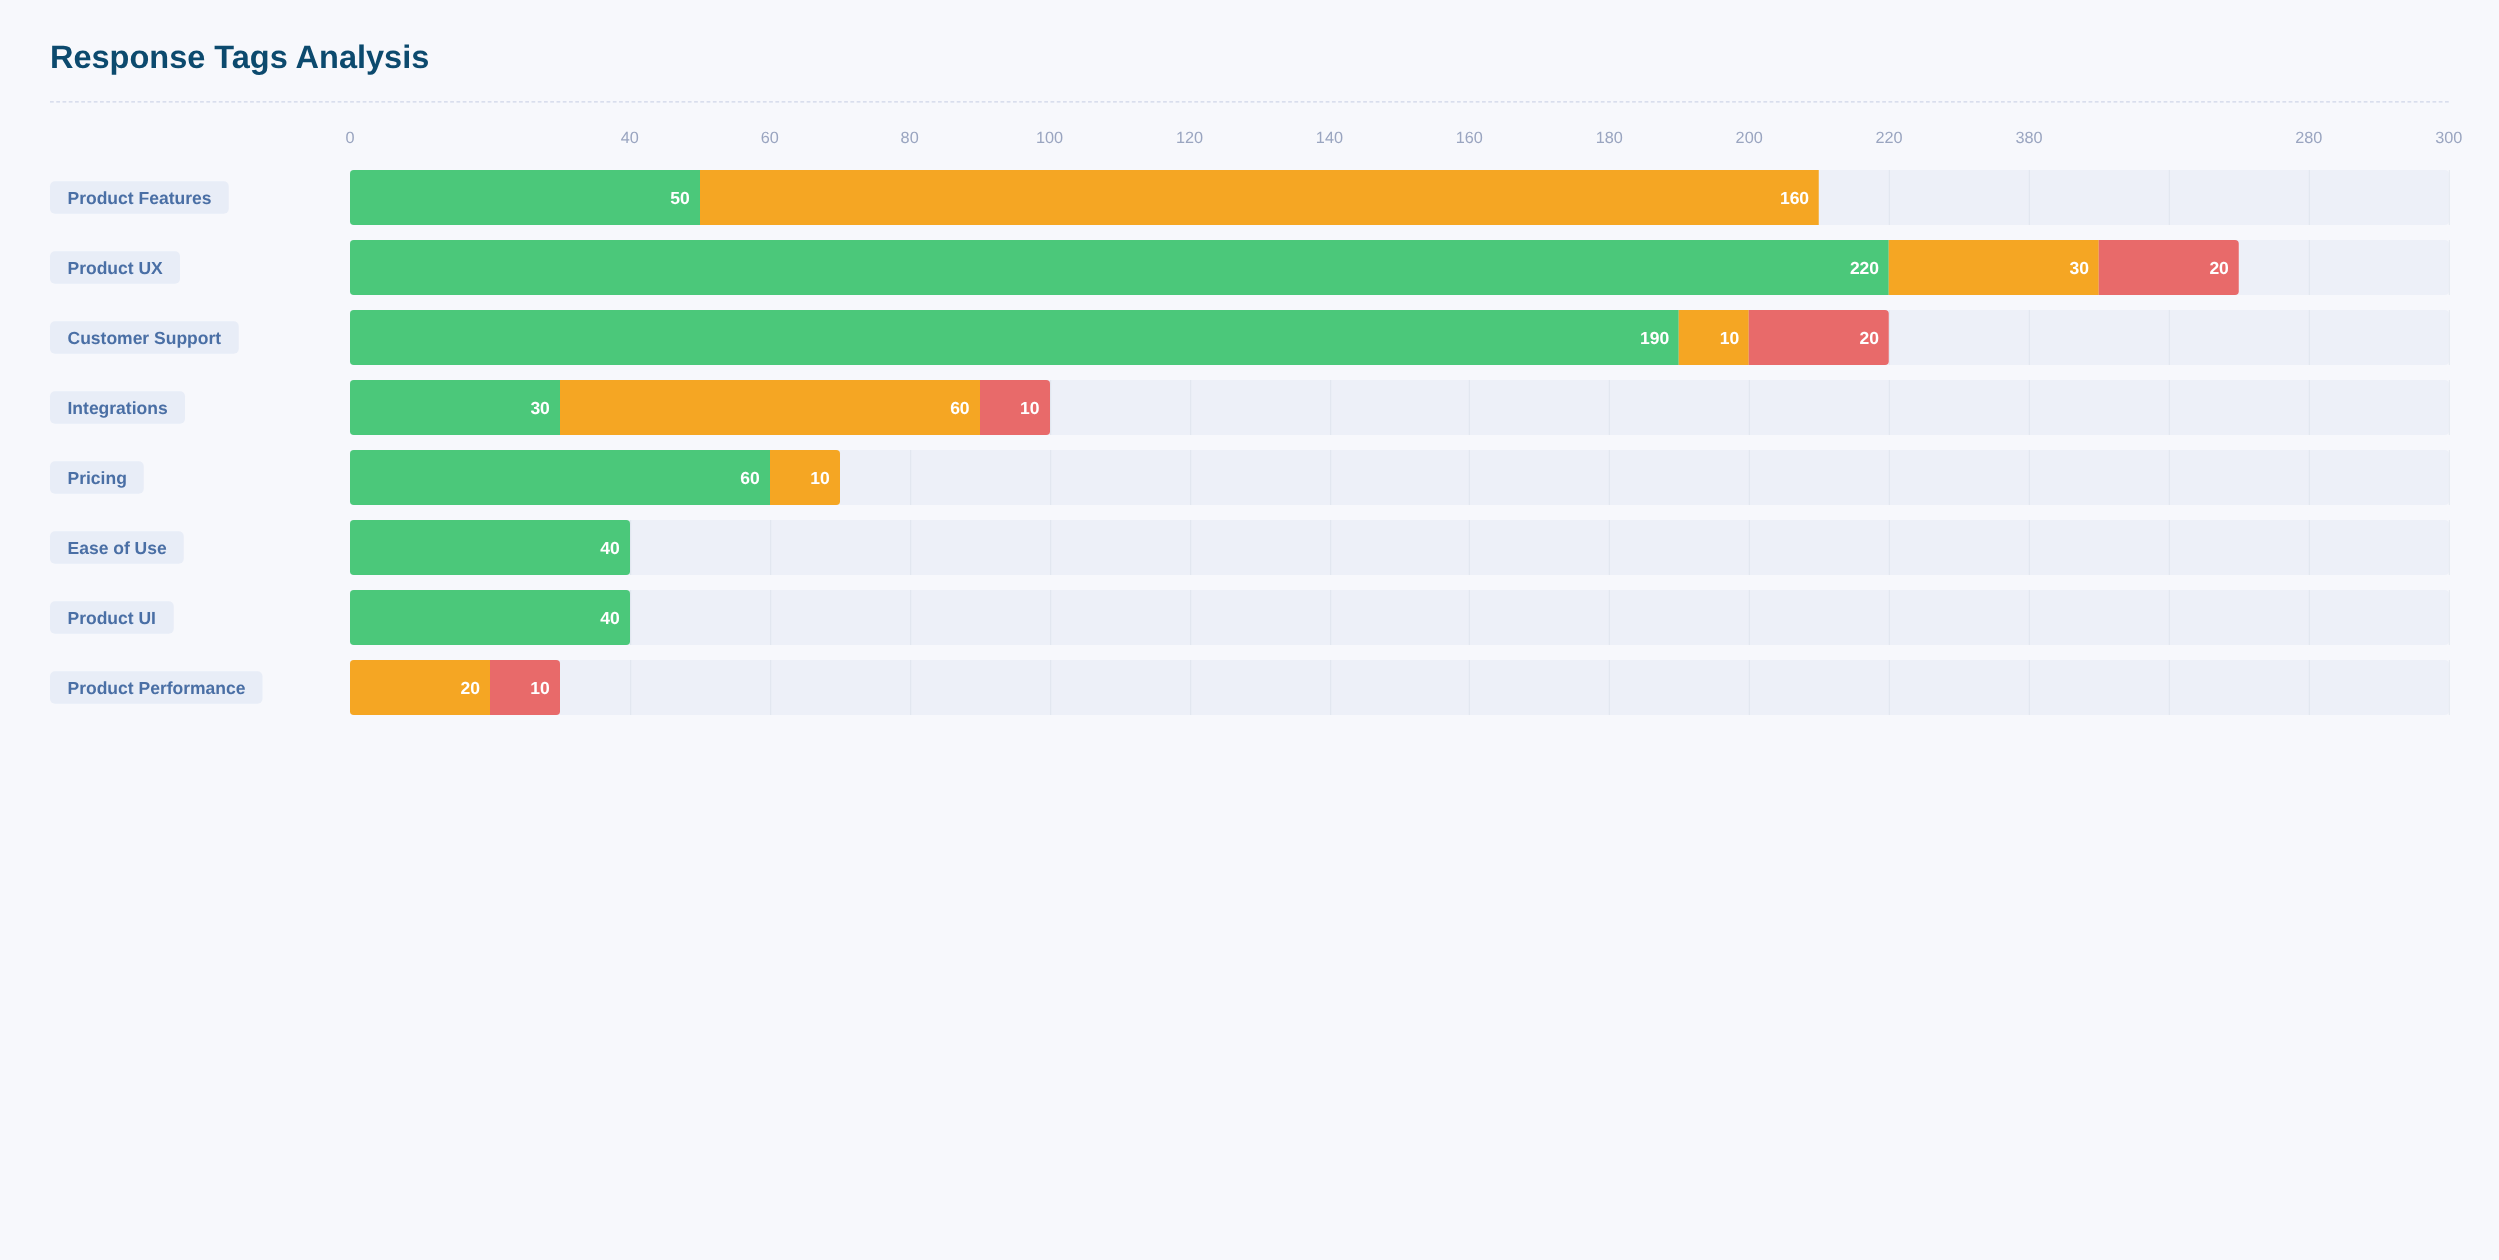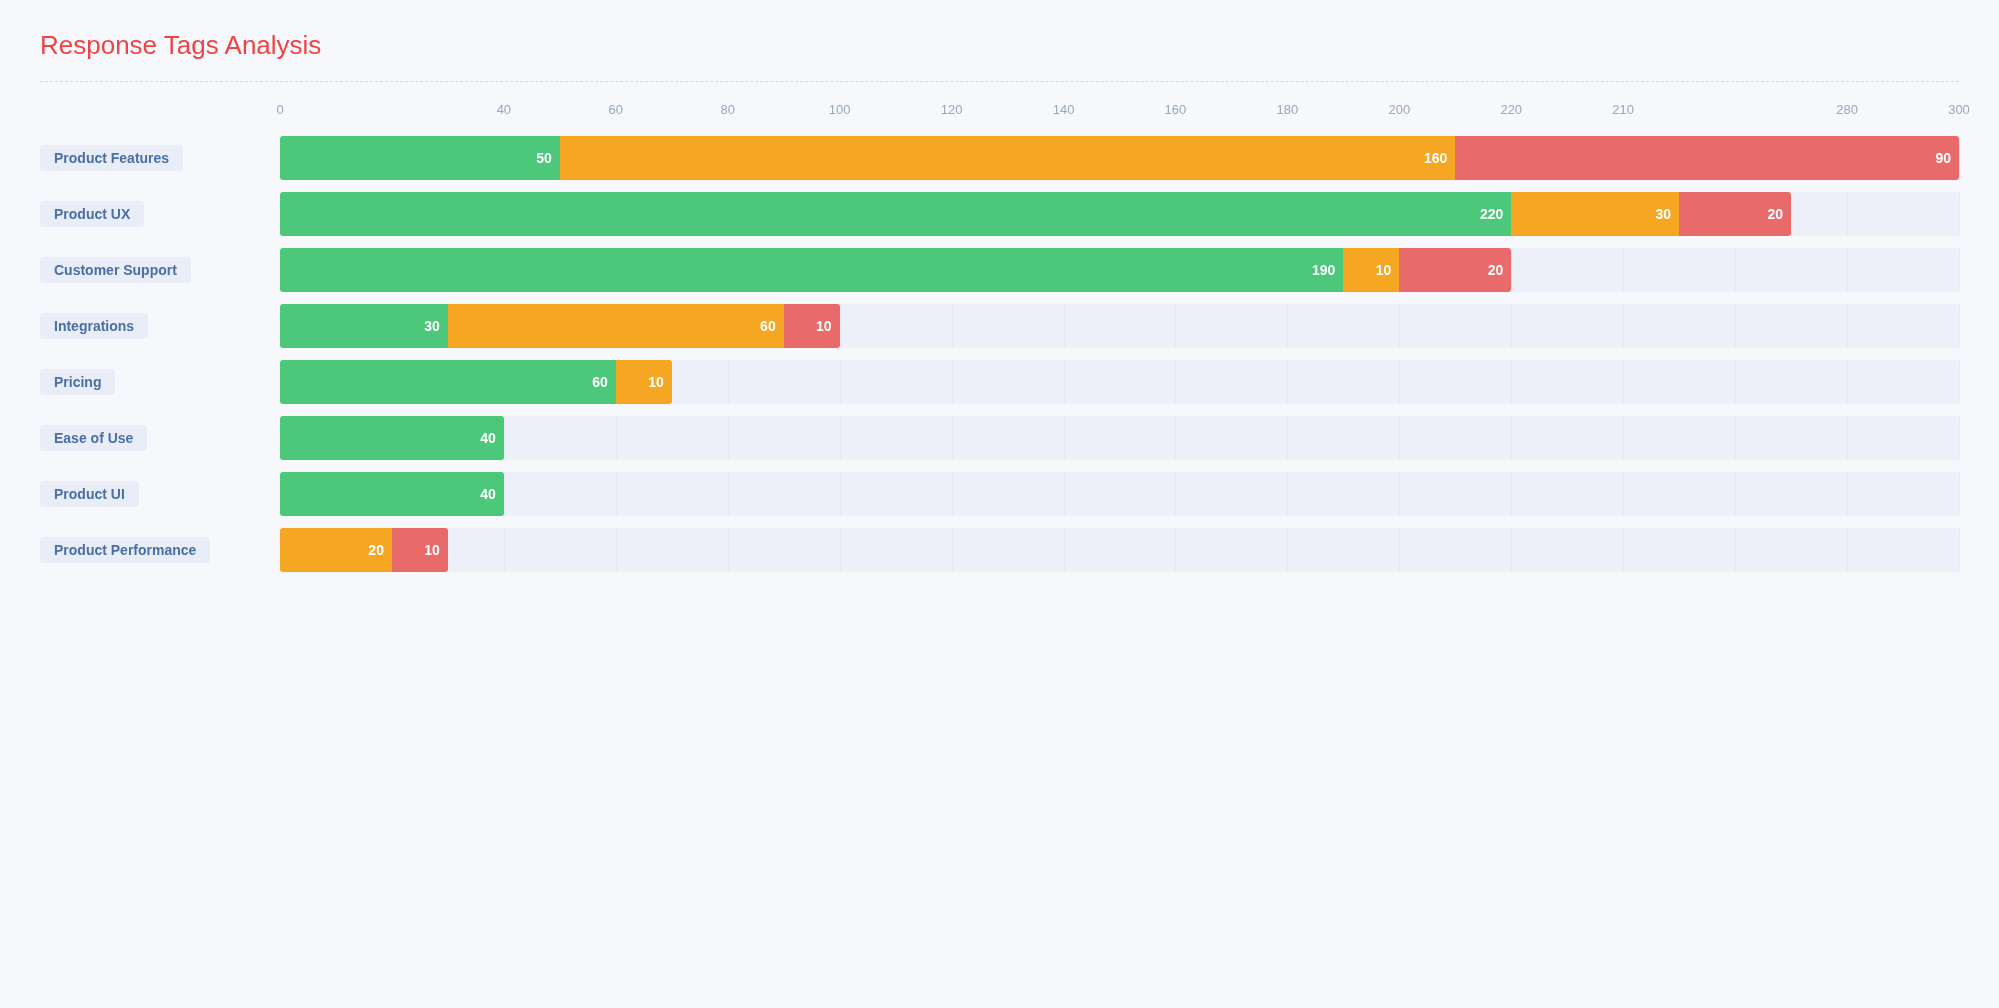--- a/index.html
+++ b/index.html
@@ -13,22 +13,22 @@
 
     .header {
       display: flex;
       align-items: center;
       justify-content: space-between;
       margin-bottom: 20px;
     }
 
     .title {
       font-size: 26px;
-      font-weight: 400;
-      color: #ef4444;
+      font-weight: 700;
+      color: #0c4a6e;
     }
 
     .legend {
       display: flex;
       gap: 0;
       border-radius: 6px;
       overflow: hidden;
     }
 
     .legend-item {
@@ -179,21 +179,21 @@
       <span class="axis-label" style="left: 13.3333%;">40</span>
       <span class="axis-label" style="left: 20%;">60</span>
       <span class="axis-label" style="left: 26.6667%;">80</span>
       <span class="axis-label" style="left: 33.3333%;">100</span>
       <span class="axis-label" style="left: 40%;">120</span>
       <span class="axis-label" style="left: 46.6667%;">140</span>
       <span class="axis-label" style="left: 53.3333%;">160</span>
       <span class="axis-label" style="left: 60%;">180</span>
       <span class="axis-label" style="left: 66.6667%;">200</span>
       <span class="axis-label" style="left: 73.3333%;">220</span>
-      <span class="axis-label" style="left: 80%;">210</span>
+      <span class="axis-label" style="left: 80%;">380</span>
       <span class="axis-label" style="left: 86.6667%; margin-top: 44px;">260</span>
       <span class="axis-label" style="left: 93.3333%;">280</span>
       <span class="axis-label" style="left: 100%;">300</span>
     </div>
 
   <div id="chart-rows">
       <div class="chart-row">
         <div class="row-label-area">
           <span class="row-label">Product Features</span>
         </div>
@@ -211,21 +211,20 @@
             <div class="grid-line" style="left: 66.6667%;"></div>
             <div class="grid-line" style="left: 73.3333%;"></div>
             <div class="grid-line" style="left: 80%;"></div>
             <div class="grid-line" style="left: 86.6667%;"></div>
             <div class="grid-line" style="left: 93.3333%;"></div>
             <div class="grid-line" style="left: 100%;"></div>
           </div>
           <div class="bars" style="position: relative; width: 100%; height: 44px; display: flex; align-items: center;">
             <div class="bar-segment seg-green" style="width: 16.6667%; position: absolute; left: 0%; height: 44px; display: flex; align-items: center; justify-content: flex-end; padding-right: 8px; font-size: 14px; font-weight: 600; color: white; border-radius: 3px 0px 0px 3px;">50</div>
             <div class="bar-segment seg-orange" style="width: 53.3333%; position: absolute; left: 16.6667%; height: 44px; display: flex; align-items: center; justify-content: flex-end; padding-right: 8px; font-size: 14px; font-weight: 600; color: white; border-radius: 0px;">160</div>
-            <div class="bar-segment seg-red" style="width: 30%; position: absolute; left: 70%; height: 44px; display: flex; align-items: center; justify-content: flex-end; padding-right: 8px; font-size: 14px; font-weight: 600; color: white; border-radius: 0px 3px 3px 0px;">90</div>
           </div>
         </div>
       </div>
       <div class="chart-row">
         <div class="row-label-area">
           <span class="row-label">Product UX</span>
         </div>
         <div class="bar-container">
           <div class="bar-bg"></div>
           <div class="grid-lines">

